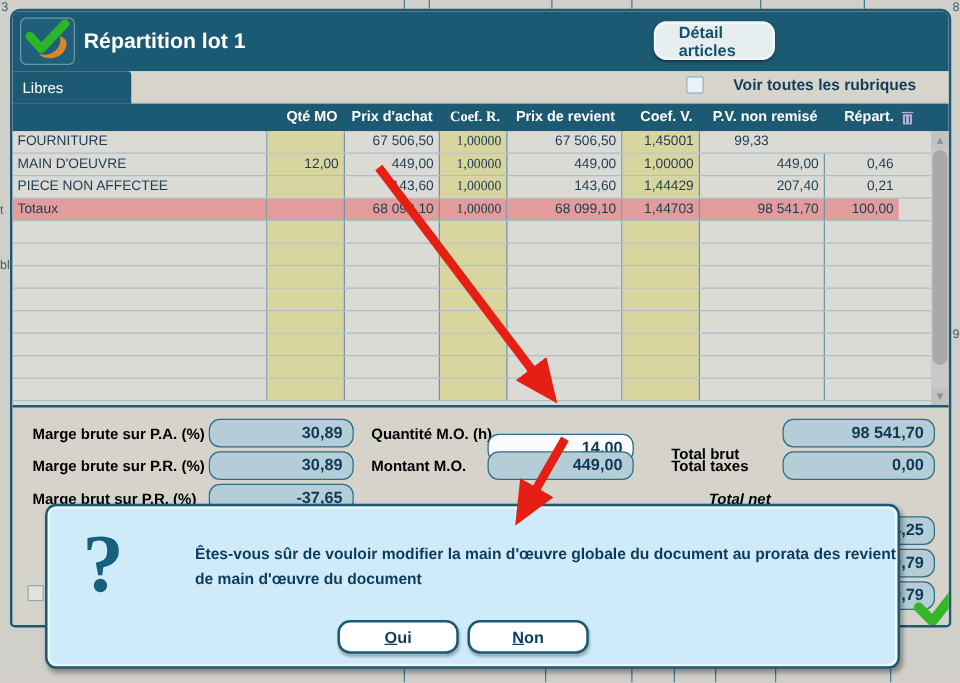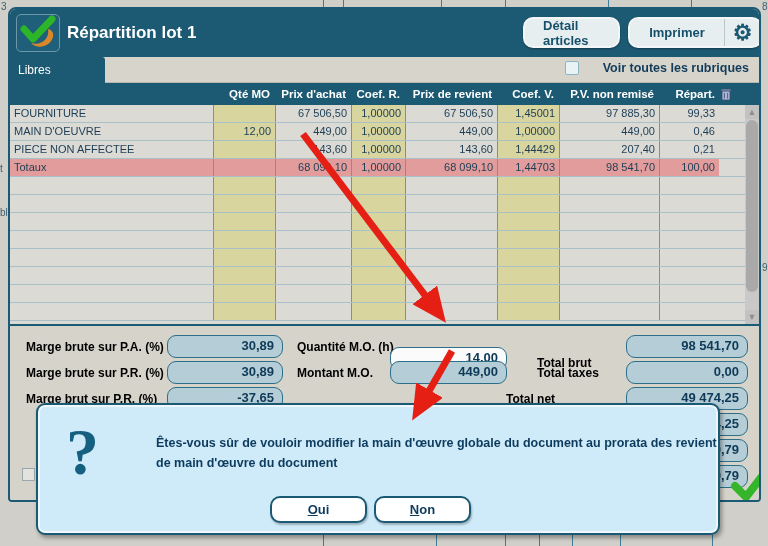--- a/index.html
+++ b/index.html
@@ -39,42 +39,42 @@
   .gear { font-size:22px; color:#1c5a73; line-height:1; }
 
   
   .tabstrip { position:absolute; left:0; top:48px; width:100%; height:26px; background:#d7d4cc; border-bottom:1px solid #b9b6ae; }
   .tab-active {
     position:absolute; left:0; top:0; width:95px; height:26px;
     background:#1c5a73; color:#ffffff; font-size:12px;
     display:flex; align-items:center; padding-left:8px;
     border-radius:0 3px 0 0;
   }
-  .chkrow { position:absolute; right:10px; top:4px; display:flex; align-items:center; gap:24px; }
+  .chkrow { position:absolute; right:26px; top:4px; display:flex; align-items:center; gap:24px; }
   .checkbox { width:14px; height:14px; background:#e9f2f5; border:1px solid #8fb4c2; border-radius:2px; }
   .chklabel { font-size:12.5px; font-weight:bold; color:#123c59; }
 
   
   .table { position:absolute; left:0; top:74px; width:100%; height:241px; }
   .thead {
     display:flex; height:22px; background:#1c5a73; color:#fff;
     font-size:11.5px; font-weight:bold; align-items:center;
   }
   .th { text-align:right; padding-right:6px; }
   .tbody { position:absolute; left:0; top:22px; width:735px; height:219px; background:#dbdad5; overflow:hidden; }
   .tr { display:flex; height:18px; border-bottom:1px solid #a9c0c9; }
   .td {
     font-size:11px; color:#1c3d55; line-height:17px;
     border-right:1px solid #6f96a6; padding:0 4px;
     white-space:nowrap; overflow:hidden;
   }
   .num { text-align:right; }
   .yellow { background:#d9d59f; }
   .total .td { background:#e39c9c; }
-  .c0{width:204px;} .c1{width:62px;} .c2{width:76px;} .c3{width:54px;}
+  .c0{width:204px;} .c1{width:62px;} .c2{width:76px;} .c3{width:54px;font-family:Liberation Serif, serif;}
   .c4{width:92px;} .c5{width:62px;} .c6{width:100px;} .c7{width:59px; border-right:none;}
   .th.c7{ padding-right:4px; }
 
   
   .vscroll { position:absolute; right:0; top:22px; width:14px; height:219px; background:#c9c9c9; }
   .sarrow { position:absolute; left:0; width:14px; height:14px; color:#8f8f8f; font-size:9px; text-align:center; line-height:14px; background:#c2c2c2; }
   .sthumb { position:absolute; left:1px; top:15px; width:12px; height:172px; background:#a9a9a9; border-radius:6px; }
   .trash-cell { width:14px; display:flex; align-items:center; justify-content:center; }
 
   
@@ -148,26 +148,20 @@
 
   <div class="titlebar">
     <div class="logo-tile">
       <svg width="42" height="36" viewBox="0 0 42 36">
         <path d="M31 14 C33 24 24 31 14 28 C19 34 33 33 36 22 C37 18 35 15 31 14 Z" fill="#d9872b"></path>
         <path d="M7 14 L16 24 L35 4" fill="none" stroke="#2db52a" stroke-width="7" stroke-linecap="round" stroke-linejoin="round"></path>
       </svg>
     </div>
     <div class="title">Répartition lot 1</div>
     <div class="hbtn btn-detail">Détail articles</div>
-    <div class="hbtn btn-print-group">
-      <div class="btn-print-label">Imprimer</div>
-      <div class="gear-sec">
-        <span class="gear">⚙</span>
-      </div>
-    </div>
   </div>
 
   <div class="tabstrip">
     <div class="tab-active">Libres</div>
     <div class="chkrow">
       <div class="checkbox"></div>
       <div class="chklabel">Voir toutes les rubriques</div>
     </div>
   </div>
 
@@ -193,21 +187,20 @@
 
     <div class="tbody">
 
       <div class="tr">
         <div class="td c0">FOURNITURE</div>
         <div class="td c1 num yellow"></div>
         <div class="td c2 num">67 506,50</div>
         <div class="td c3 num yellow">1,00000</div>
         <div class="td c4 num">67 506,50</div>
         <div class="td c5 num yellow">1,45001</div>
-        <div class="td c6 num">97 885,30</div>
         <div class="td c7 num">99,33</div>
       </div>
 
       <div class="tr">
         <div class="td c0">MAIN D'OEUVRE</div>
         <div class="td c1 num yellow">12,00</div>
         <div class="td c2 num">449,00</div>
         <div class="td c3 num yellow">1,00000</div>
         <div class="td c4 num">449,00</div>
         <div class="td c5 num yellow">1,00000</div>
@@ -336,22 +329,21 @@
 
     <div class="slabel" style="left:16px; top:36px;">Marge brute sur P.R. (%)</div>
     <div class="sfield" style="left:157px; top:35px; width:116px;">30,89</div>
     <div class="slabel" style="left:287px; top:36px;">Montant M.O.</div>
     <div class="sfield" style="left:380px; top:35px; width:117px;">449,00</div>
     <div class="slabel" style="left:527px; top:36px;">Total taxes</div>
     <div class="sfield" style="left:616px; top:35px; width:122px;">0,00</div>
 
     <div class="slabel" style="left:16px; top:62px;">Marge brut sur P.R. (%)</div>
     <div class="sfield" style="left:157px; top:61px; width:116px;">-37,65</div>
-    <div class="slabel" style="left:496px; top:62px;">Total net</div>
-    <div class="sfield" style="left:616px; top:61px; width:122px;">49 474,25</div>
+    <div class="slabel" style="left:557px; top:62px;font-style:italic;">Total net</div>
 
     <div class="sfield" style="left:616px; top:87px; width:122px;">4,25</div>
     <div class="sfield" style="left:616px; top:113px; width:122px;">9,79</div>
     <div class="sfield" style="left:616px; top:139px; width:122px;">9,79</div>
     <div class="hidden-sq"></div>
 
     <svg class="bigcheck" viewBox="0 0 42 40">
       <path d="M5 22 L16 33 L37 6" fill="none" stroke="#35b52a" stroke-width="8" stroke-linecap="round" stroke-linejoin="round"></path>
     </svg>
   </div>

